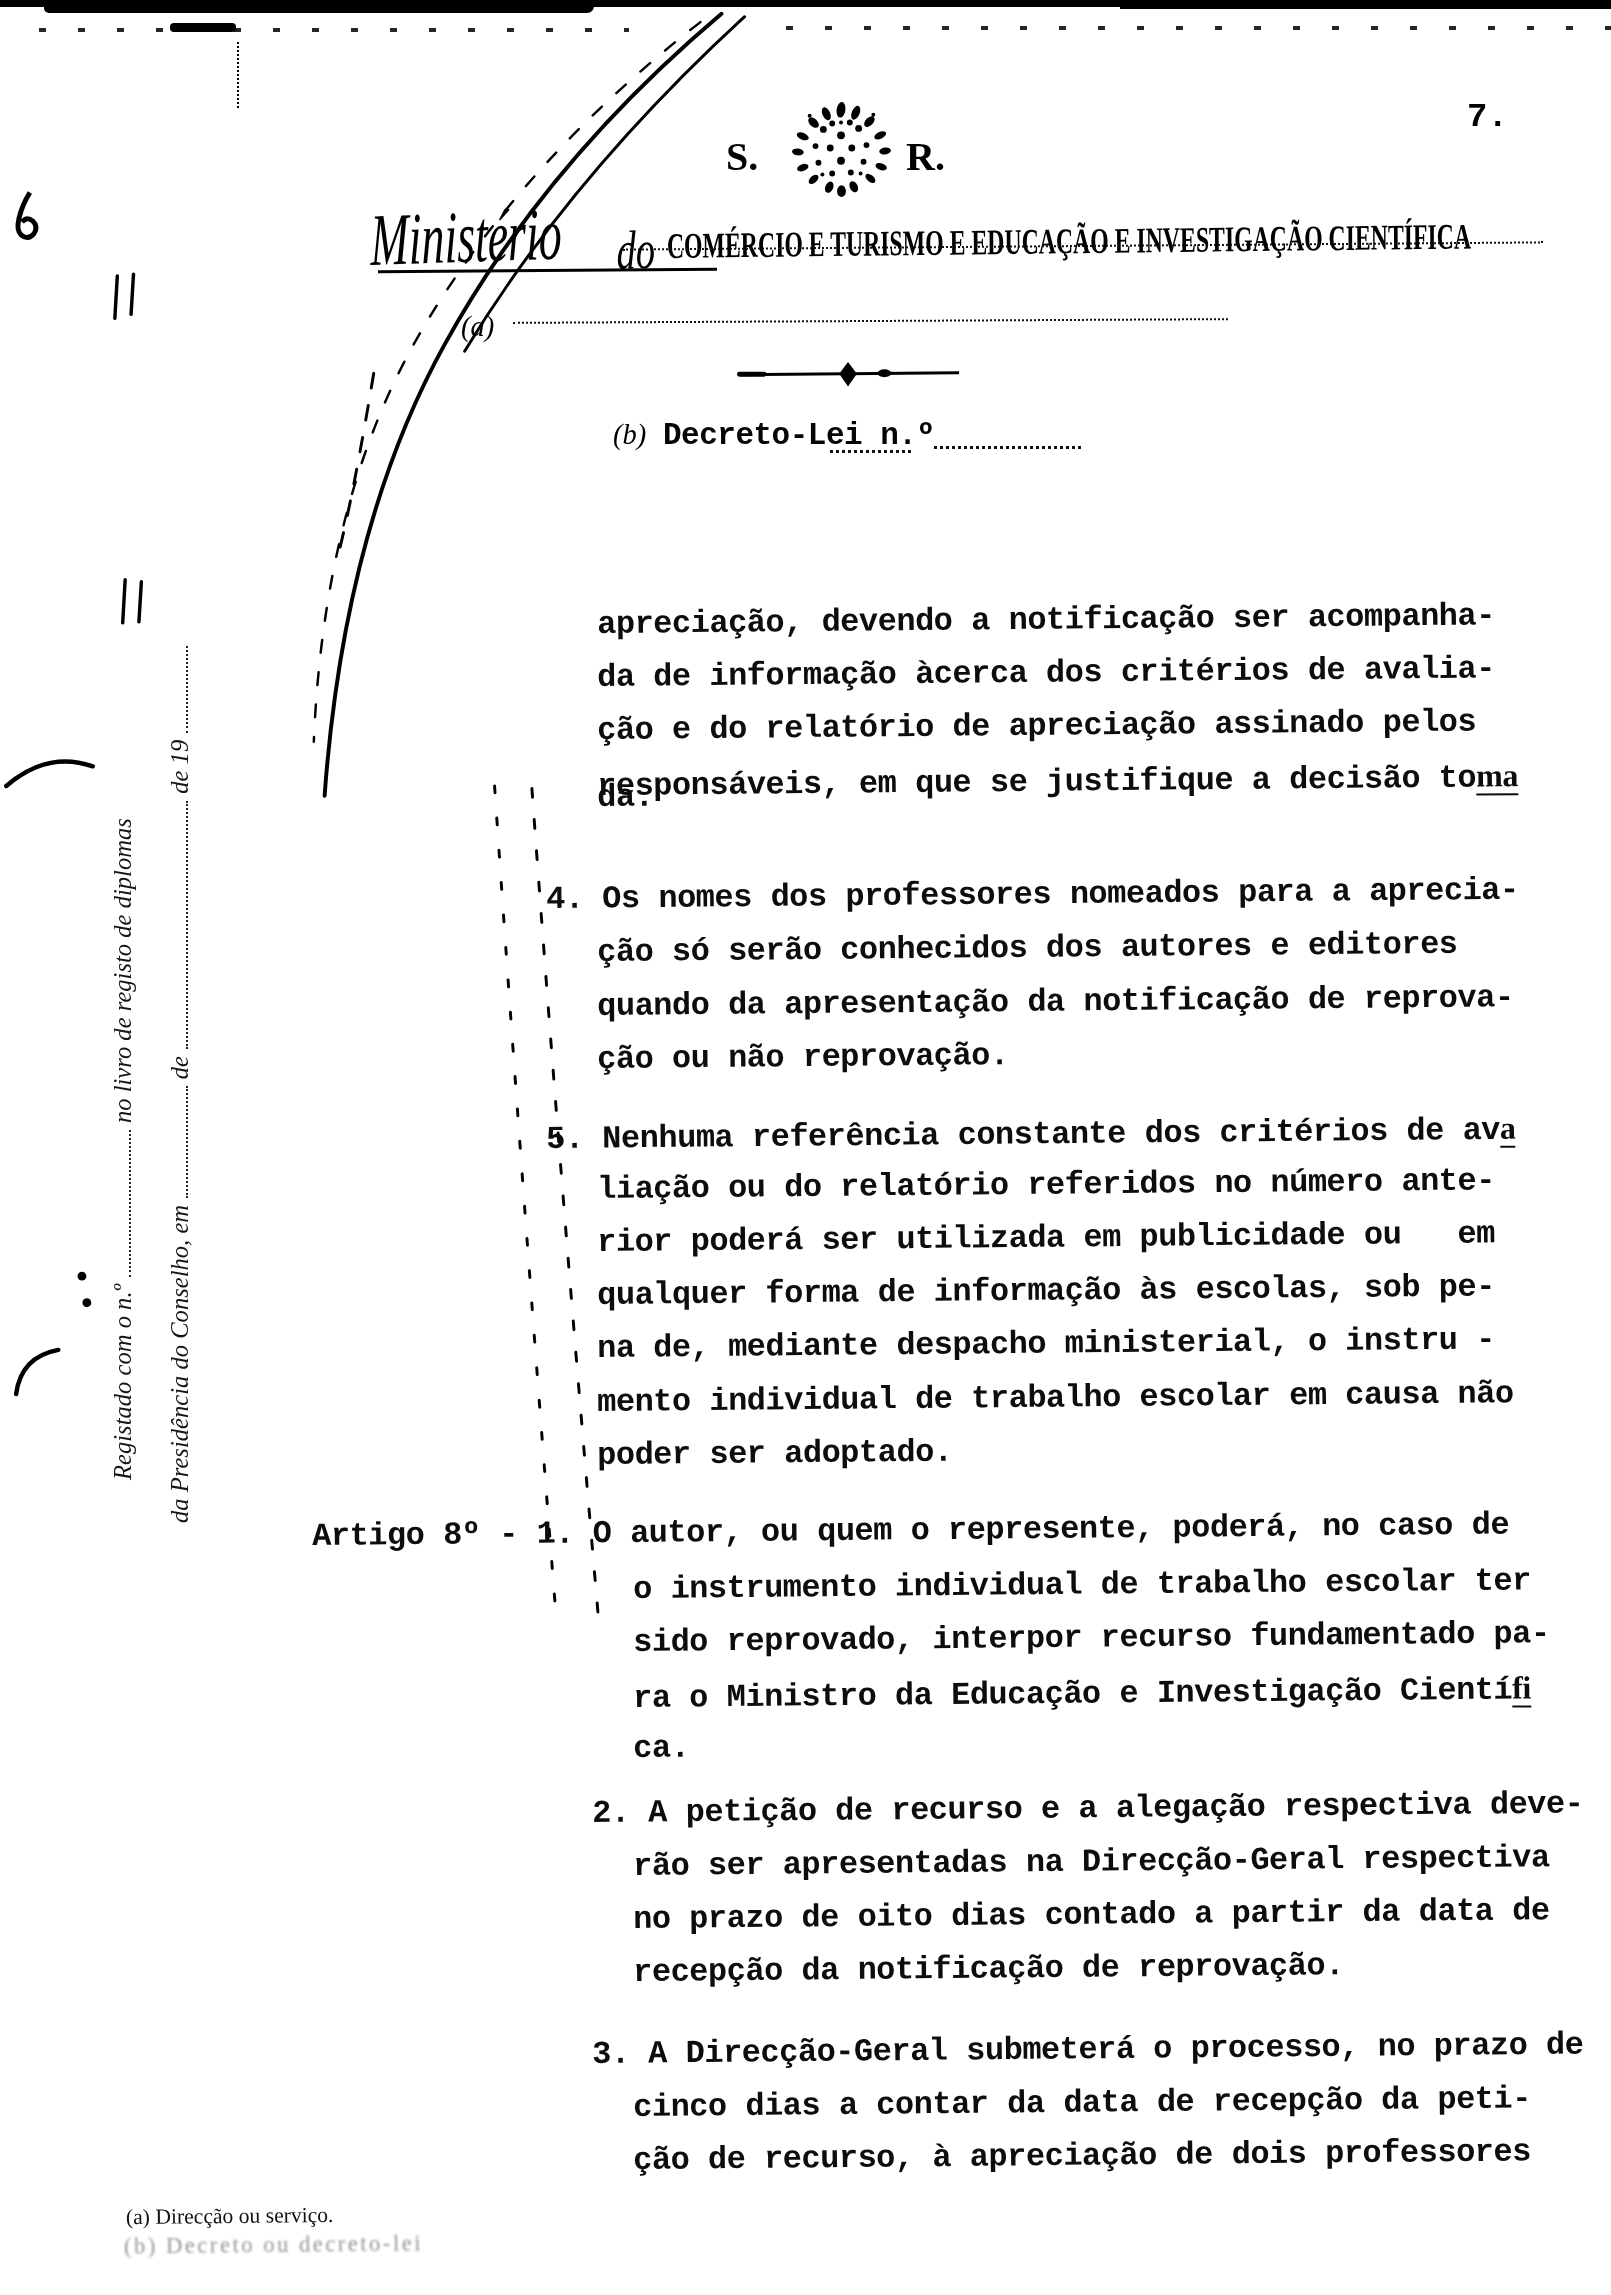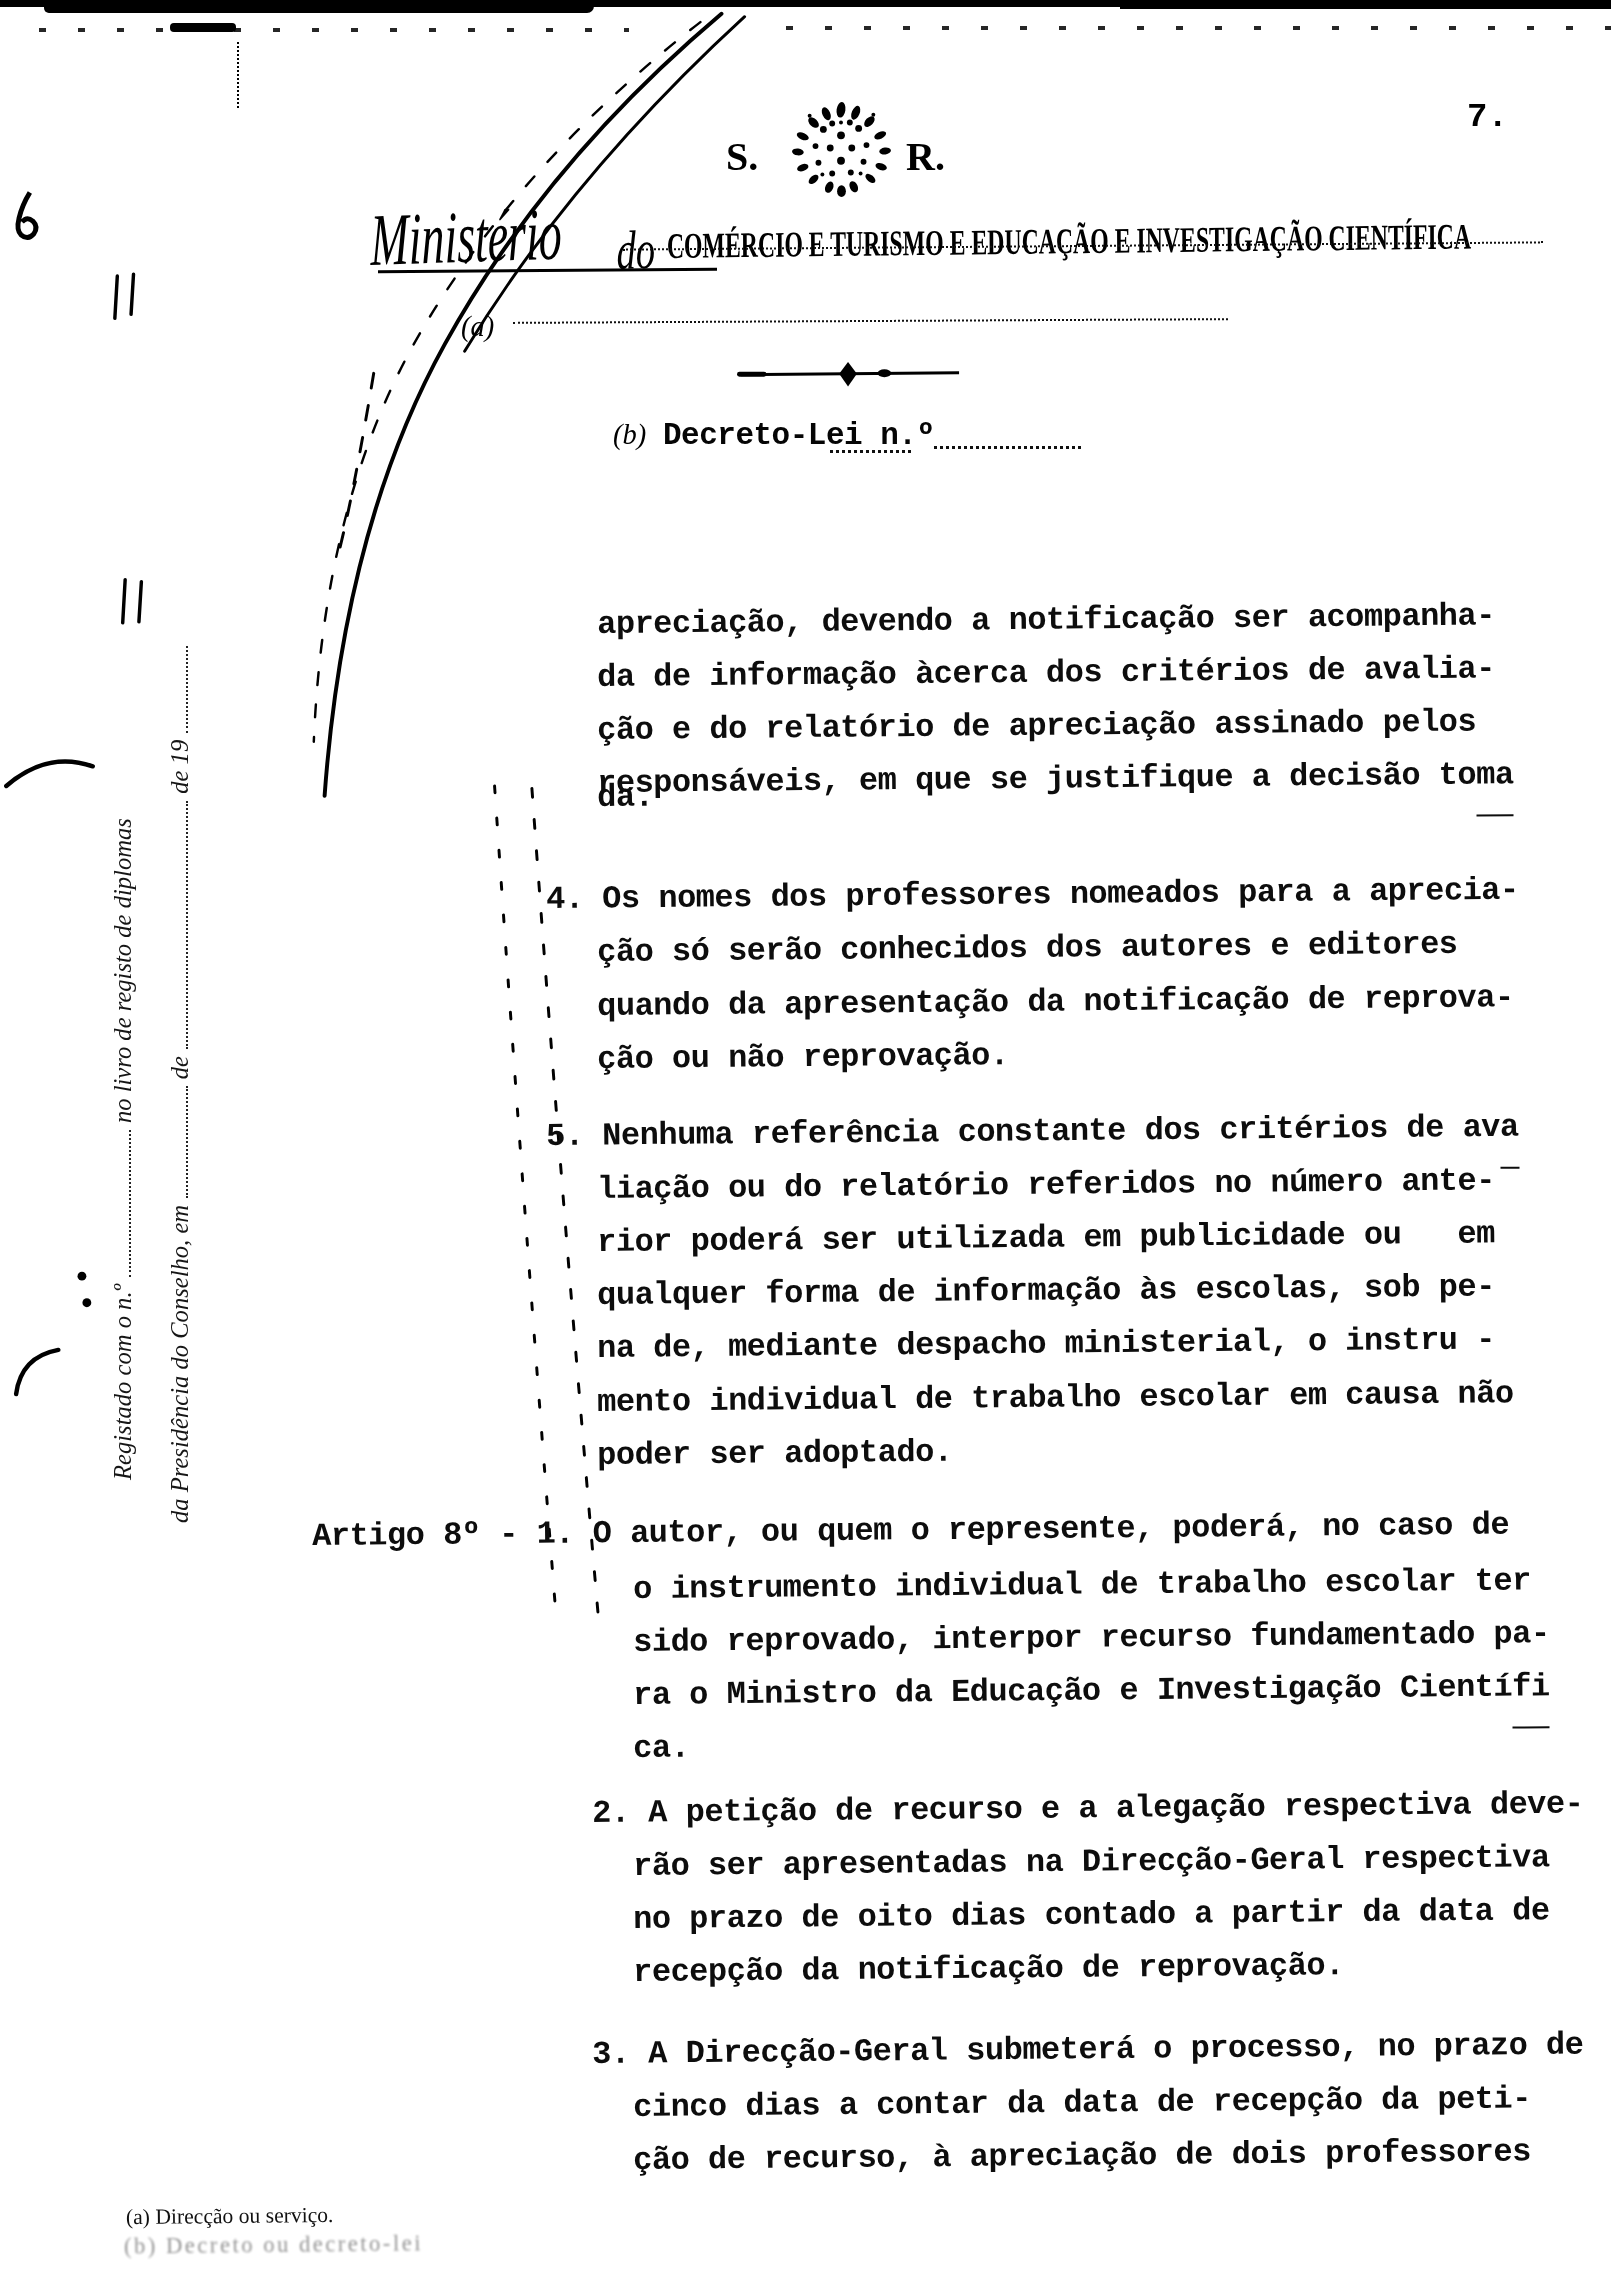--- a/index.html
+++ b/index.html
@@ -3,21 +3,21 @@
 <meta charset="utf-8">
 <style>
   html,body{margin:0;padding:0;background:#777;}
   #page{position:relative;width:1612px;height:2295px;background:#ffffff;overflow:hidden;
         font-family:"Liberation Serif",serif;color:#0c0c0c;}
   .abs{position:absolute;}
   
   .ln{position:absolute;white-space:pre;font-family:"Liberation Mono",monospace;
       font-weight:700;font-size:32px;line-height:1;letter-spacing:-0.5px;color:#0d0d0d;
       transform:rotate(-0.55deg);transform-origin:left top;}
-  .ln .u{border-bottom:2.9px solid #0d0d0d;padding-bottom:21px;}
+  .ln .u{border-bottom:2.9px solid #0d0d0d;padding-bottom:0;font-family:Liberation Serif, serif;}
   
   .mark{position:absolute;font-family:"Liberation Serif",serif;font-weight:700;font-size:40px;color:#000;}
   .script{position:absolute;font-family:"Liberation Serif",serif;font-style:italic;color:#000;
           transform-origin:left bottom;white-space:pre;}
   .caps{position:absolute;font-family:"Liberation Serif",serif;font-weight:700;color:#000;
         white-space:pre;transform-origin:left bottom;}
   .dotline{position:absolute;border-bottom:2.9px dotted #111;}
   .solidline{position:absolute;background:#000;}
   .formlabel{position:absolute;font-family:"Liberation Serif",serif;font-style:italic;
              font-size:28.5px;color:#000;}

